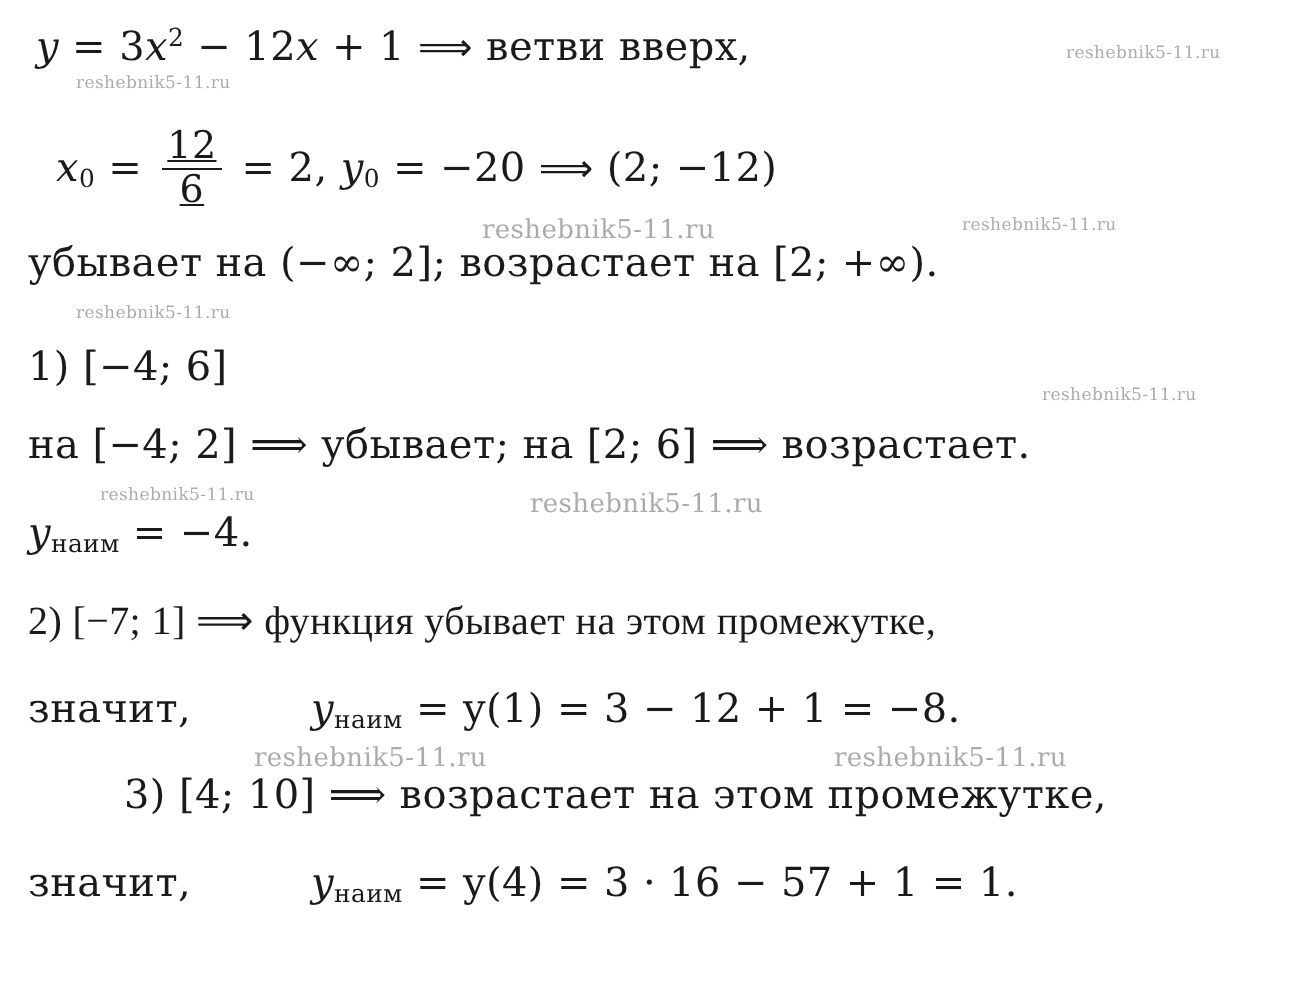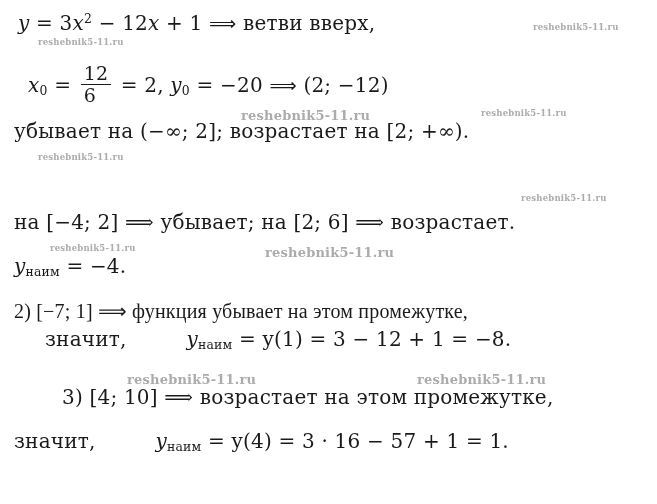--- a/index.html
+++ b/index.html
@@ -37,23 +37,24 @@
     font-style: normal;
   }
   .sup {
     font-size: 0.62em;
     vertical-align: 0.55em;
     font-style: normal;
   }
   .frac {
     display: inline-block;
     vertical-align: -0.55em;
-    text-align: left;
+    text-align: center;
     font-size: 0.95em;
     margin: 0 3px;
+    text-decoration: underline;
   }
   .frac .num {
     display: block;
     padding: 0 3px;
     line-height: 1.05;
   }
   .frac .den {
     display: block;
     border-top: 1.4px solid #1a1a1a;
     padding: 0 3px;
@@ -64,21 +65,21 @@
     font-size: 0.95em;
   }
   .op {
     font-style: normal;
   }
   
   .wm {
     position: absolute;
     color: #9d9d9d;
     font-family: "DejaVu Serif", serif;
-    font-weight: bold;
+    font-weight: normal;
     white-space: nowrap;
     letter-spacing: 0.2px;
     opacity: 0.85;
     pointer-events: none;
   }
   .wm-sm { font-size: 8.5px; }
   .wm-md { font-size: 13px; }
 </style>
 </head>
 <body>
@@ -88,30 +89,31 @@
   <div class="line" style="left:18px; top:12px;">
     <span class="var">y</span><span class="op"> = 3</span><span class="var">x</span><span class="sup">2</span><span class="op"> − 12</span><span class="var">x</span><span class="op"> + 1 </span><span class="arrow">⟹</span><span class="op"> ветви вверх,</span>
   </div>
 
   <div class="line" style="left:28px; top:64px;">
     <span class="var">x</span><span class="sub">0</span><span class="op"> = </span><span class="frac"><span class="num">12</span><span class="den">6</span></span><span class="op"> = 2,  </span><span class="var">y</span><span class="sub">0</span><span class="op"> = −20 </span><span class="arrow">⟹</span><span class="op">  (2; −12)</span>
   </div>
 
   <div class="line" style="left:14px; top:120px;">убывает на (−∞; 2];  возрастает на [2; +∞).</div>
 
+  <div class="line" style="left:14px; top:172px;">1) [−4; 6]</div>
 
   <div class="line" style="left:14px; top:211px;">на [−4; 2] ⟹ убывает;  на [2; 6] ⟹ возрастает.</div>
 
   <div class="line" style="left:14px; top:255px;">
     <span class="var">y</span><span class="sub">наим</span><span class="op"> = −4.</span>
   </div>
 
   <div class="line" style="left:14px; top:300px;font-family:Liberation Serif, serif;">2) [−7; 1] ⟹ функция убывает на этом промежутке,</div>
 
-  <div class="line" style="left:14px; top:328px;margin-left:31px;">
+  <div class="line" style="left:14px; top:343px;">
     <span class="op">значит,</span><span style="display:inline-block;width:60px;"></span><span class="var">y</span><span class="sub">наим</span><span class="op"> = y(1) = 3 − 12 + 1 = −8.</span>
   </div>
 
   <div class="line" style="left:14px; top:386px;margin-left:48px;">3) [4; 10] ⟹ возрастает на этом промежутке,</div>
 
   <div class="line" style="left:14px; top:430px;">
     <span class="op">значит,</span><span style="display:inline-block;width:60px;"></span><span class="var">y</span><span class="sub">наим</span><span class="op"> = y(4) = 3 · 16 − 57 + 1 = 1.</span>
   </div>
 
   <div class="wm wm-sm" style="left:533px; top:22px;">reshebnik5-11.ru</div>

